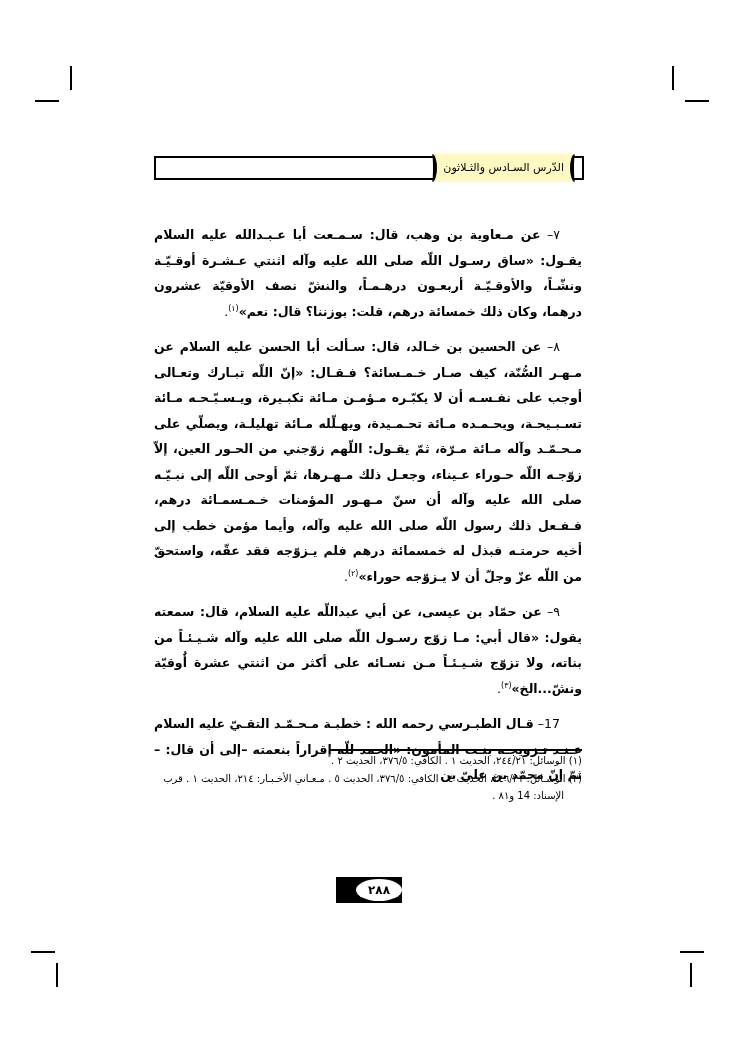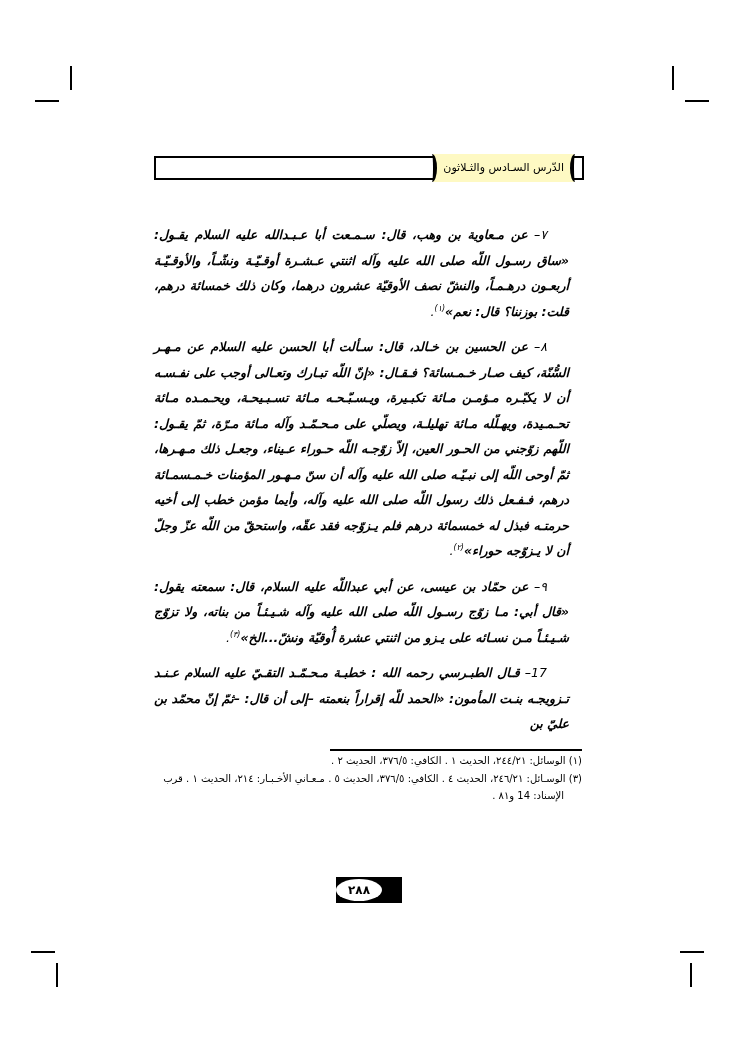--- a/index.html
+++ b/index.html
@@ -26,36 +26,36 @@
   .bracket.right { right: -6px; border-left: 4px solid #000; border-radius: 50% 0 0 50%; }
   .bracket.left { left: -6px; border-right: 4px solid #000; border-radius: 0 50% 50% 0; }
   .header-title {
     font-size: 11px; direction: rtl; white-space: nowrap; line-height: 20px;
   }
 
   .main {
     position: absolute; left: 154px; top: 222px; width: 428px;
     direction: rtl; text-align: justify; font-size: 12.5px; line-height: 25.5px;
   }
-  .para { margin: 0 13px 10px 0; text-indent: 22px; font-style: italic; }
+  .para { margin: 0 0 10px 0; text-indent: 22px; }
   .para b { font-weight: bold; }
   .sup { font-size: 8px; vertical-align: super; line-height: 0; }
 
   .fn-rule {
     position: absolute; left: 330px; top: 749px; width: 252px; height: 1.5px; background: #000;
   }
   .footnotes {
     position: absolute; left: 154px; top: 752px; width: 428px;
     direction: rtl; font-size: 10px; line-height: 17.5px;
   }
   .fn { padding-right: 18px; text-indent: -18px; margin: 0; }
 
   .page-number-box {
     position: absolute; left: 336px; top: 877px; width: 66px; height: 26px;
-    background: #000; display: flex; align-items: center; justify-content: flex-start;
+    background: #000; display: flex; align-items: center; justify-content: flex-end;
   }
   .page-number-inner {
     background: #fff; width: 46px; height: 22px; border-radius: 50%;
     display: flex; align-items: center; justify-content: center;
     font-size: 12px; font-weight: bold;
   }
 </style>
 </head>
 <body>
 
@@ -80,21 +80,21 @@
   <p class="para">
     <span>٧–</span>
     <b>عن مـعاوية بن وهب، قال: سـمـعت أبا عـبـدالله عليه السلام يقـول: «ساق رسـول اللّه صلى الله عليه وآله اثنتي عـشـرة أوقـيّـة ونشّـاً، والأوقـيّـة أربعـون درهـمـاً، والنشّ نصف الأوقيّة عشرون درهما، وكان ذلك خمسائة درهم، قلت: بوزننا؟ قال: نعم»</b><span class="sup">(١)</span><span>.</span>
   </p>
   <p class="para">
     <span>٨–</span>
     <b>عن الحسين بن خـالد، قال: سـألت أبا الحسن عليه السلام عن مـهـر السُّنّة، كيف صـار خـمـسائة؟ فـقـال: «إنّ اللّه تبـارك وتعـالى أوجب على نفـسـه أن لا يكبّـره مـؤمـن مـائة تكبـيرة، ويـسـبّـحـه مـائة تسـبـيحـة، ويحـمـده مـائة تحـمـيدة، ويهـلّله مـائة تهليلـة، ويصلّي على مـحـمّـد وآله مـائة مـرّة، ثمّ يقـول: اللّهم زوّجني من الحـور العين، إلاّ زوّجـه اللّه حـوراء عـيناء، وجعـل ذلك مـهـرها، ثمّ أوحى اللّه إلى نبـيّـه صلى الله عليه وآله أن سنّ مـهـور المؤمنات خـمـسمـائة درهم، فـفـعل ذلك رسول اللّه صلى الله عليه وآله، وأيما مؤمن خطب إلى أخيه حرمتـه فبذل له خمسمائة درهم فلم يـزوّجه فقد عقّه، واستحقّ من اللّه عزّ وجلّ أن لا يـزوّجه حوراء»</b><span class="sup">(٢)</span><span>.</span>
   </p>
   <p class="para">
     <span>٩–</span>
-    <b>عن حمّاد بن عيسى، عن أبي عبداللّه عليه السلام، قال: سمعته يقول: «قال أبي: مـا زوّج رسـول اللّه صلى الله عليه وآله شـيـئـاً من بناته، ولا تزوّج شـيـئـاً مـن نسـائه على يـزو من اثنتي عشرة أُوقيّة ونشّ...الخ»</b><span class="sup">(٣)</span><span>.</span>
+    <b>عن حمّاد بن عيسى، عن أبي عبداللّه عليه السلام، قال: سمعته يقول: «قال أبي: مـا زوّج رسـول اللّه صلى الله عليه وآله شـيـئـاً من بناته، ولا تزوّج شـيـئـاً مـن نسـائه على أكثر من اثنتي عشرة أُوقيّة ونشّ...الخ»</b><span class="sup">(٣)</span><span>.</span>
   </p>
   <p class="para">
     <span>17–</span>
     <b>قـال الطبـرسي رحمه الله : خطبـة مـحـمّـد التقـيّ عليه السلام عـنـد تـزويجـه بنـت المأمون: «الحمد للّه إقراراً بنعمته –إلى أن قال: –ثمّ إنّ محمّد بن عليّ بن</b>
   </p>
 </div>
 
 <div class="fn-rule"></div>
 <div class="footnotes">
   <p class="fn">(١) الوسائل: ٢٤٤/٢١، الحديث ١ . الكافي: ٣٧٦/٥، الحديث ٢ .</p>

